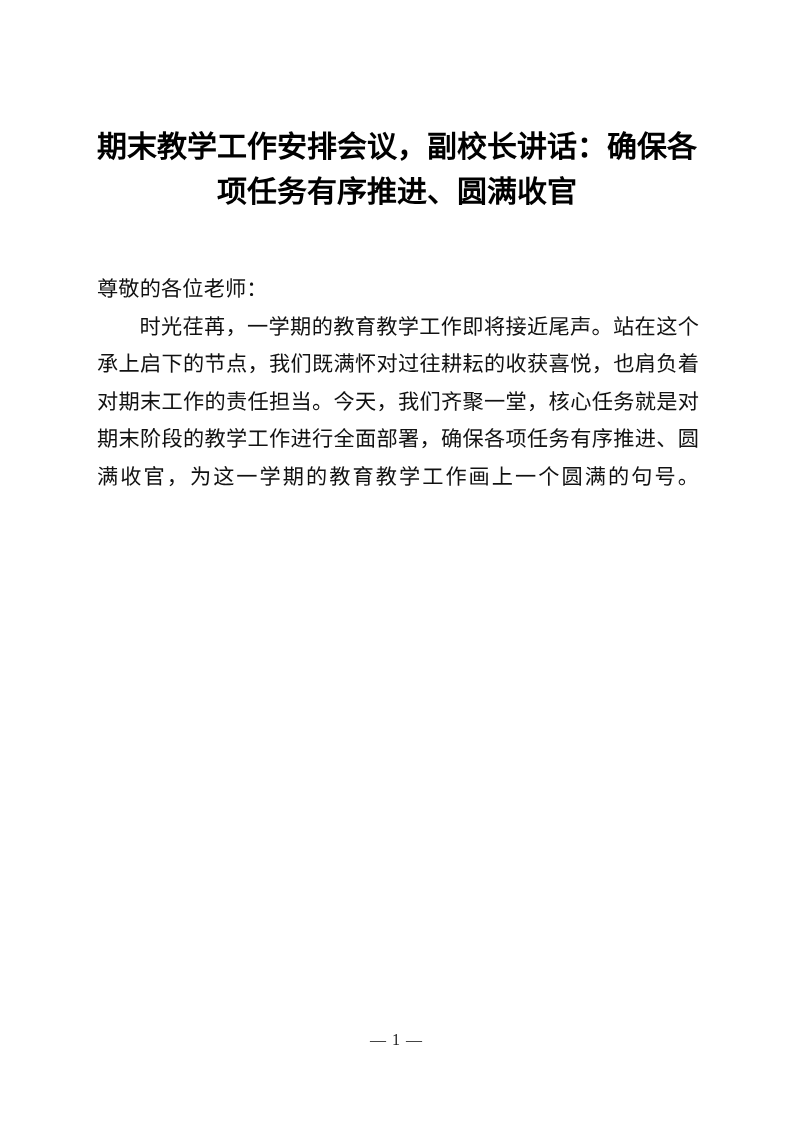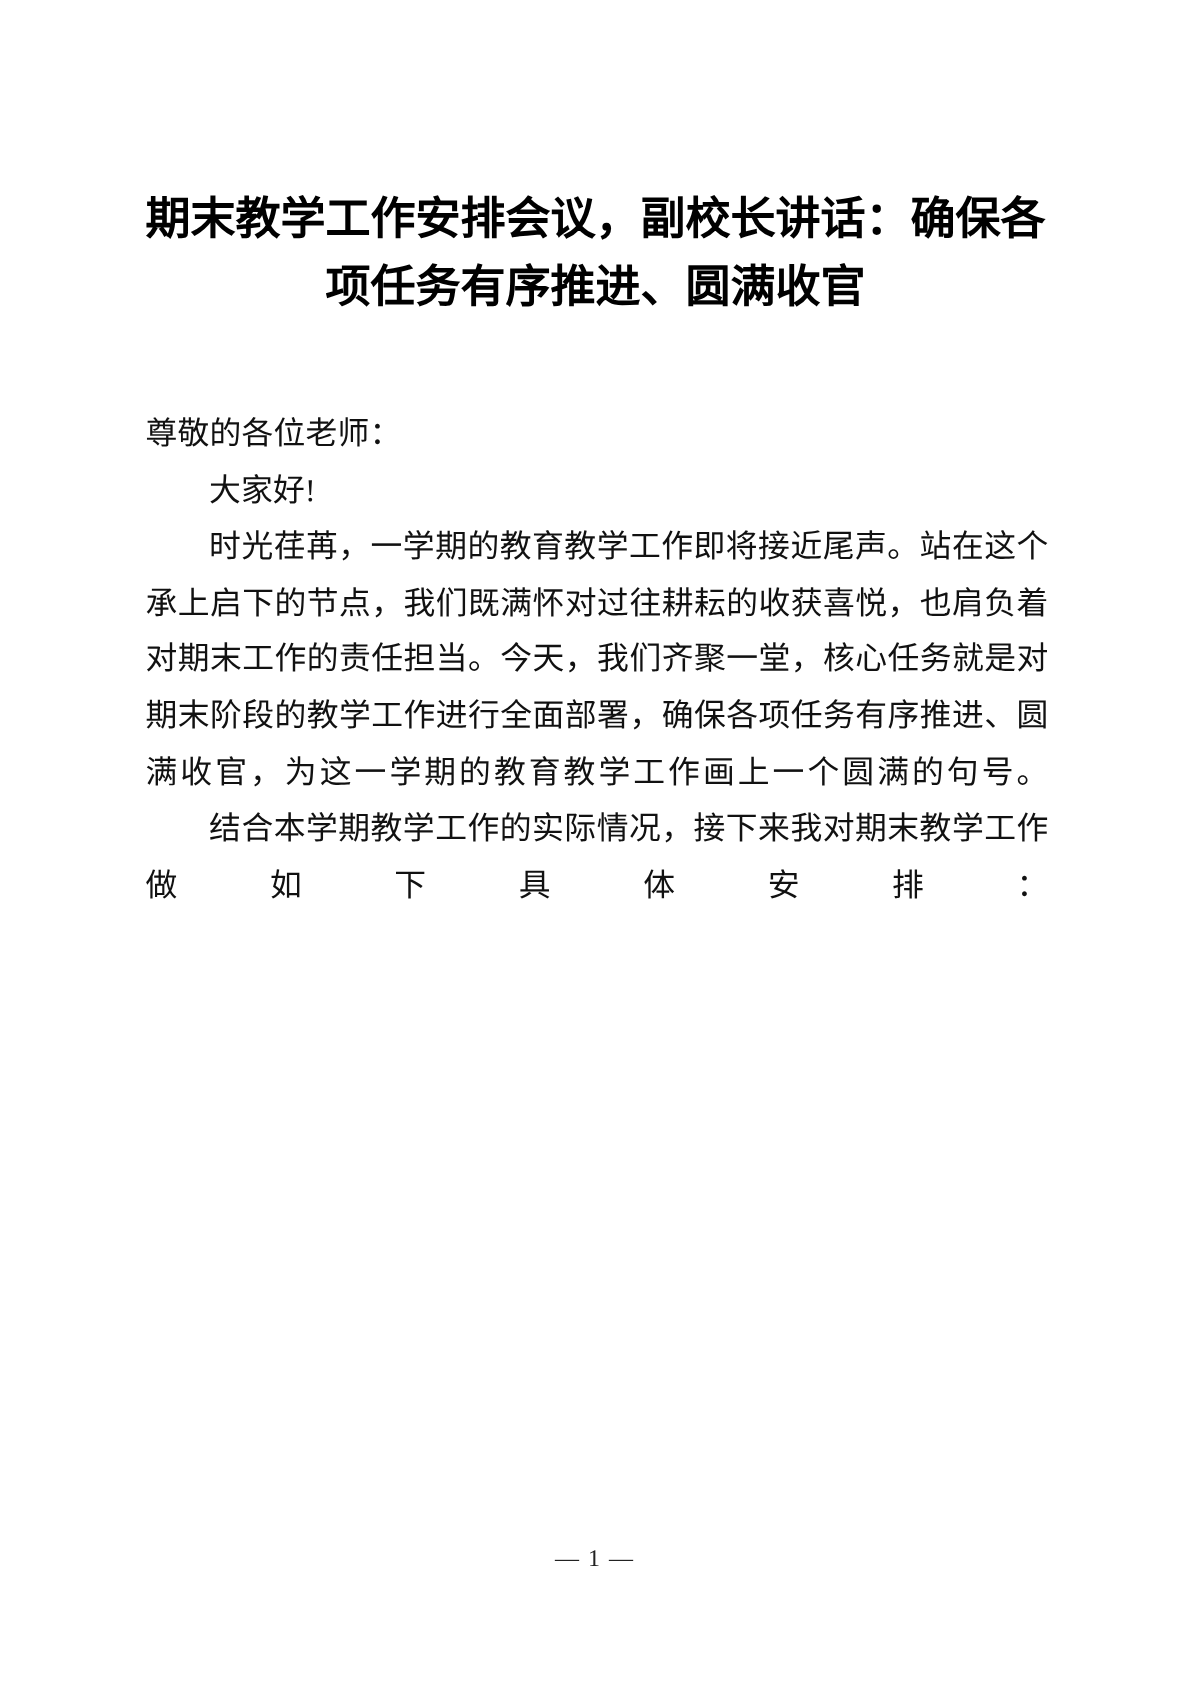--- a/index.html
+++ b/index.html
@@ -96,25 +96,23 @@
 <body>
 
 <div class="page">
 
   <h1 class="doc-title">期末教学工作安排会议，副校长讲话：确保各项任务有序推进、圆满收官</h1>
 
   <div class="doc-body">
 
     <p class="para no-indent">尊敬的各位老师：</p>
 
-    <p class="para indent">大家好!</p>
 
     <p class="para indent full">时光荏苒，一学期的教育教学工作即将接近尾声。站在这个承上启下的节点，我们既满怀对过往耕耘的收获喜悦，也肩负着对期末工作的责任担当。今天，我们齐聚一堂，核心任务就是对期末阶段的教学工作进行全面部署，确保各项任务有序推进、圆满收官，为这一学期的教育教学工作画上一个圆满的句号。</p>
 
 
-    <p class="para indent full">结合本学期教学工作的实际情况，接下来我对期末教学工作做如下具体安排：</p>
 
 
   </div>
 
   <div class="page-footer">— 1 —</div>
 
 </div>
 
 </body></html>

